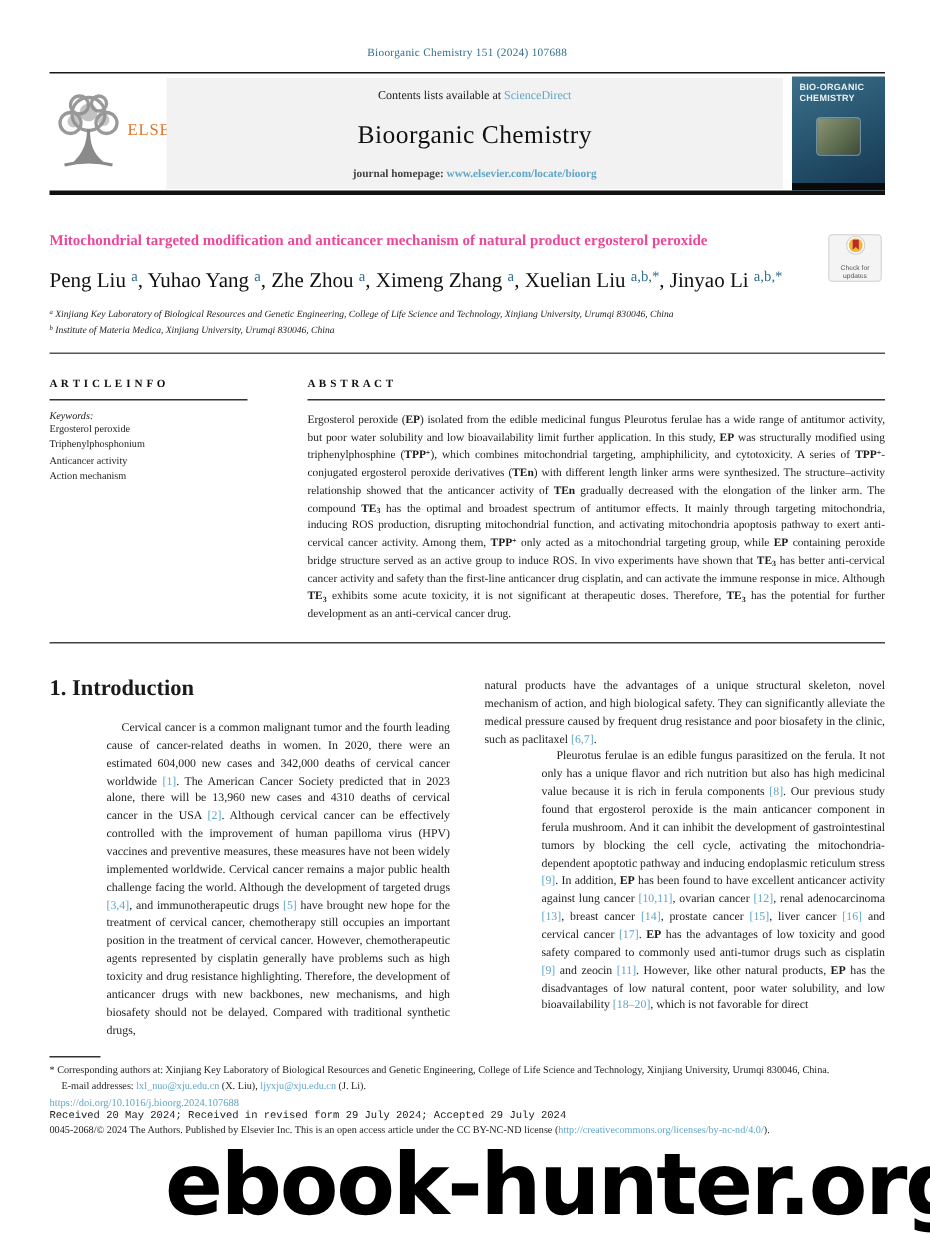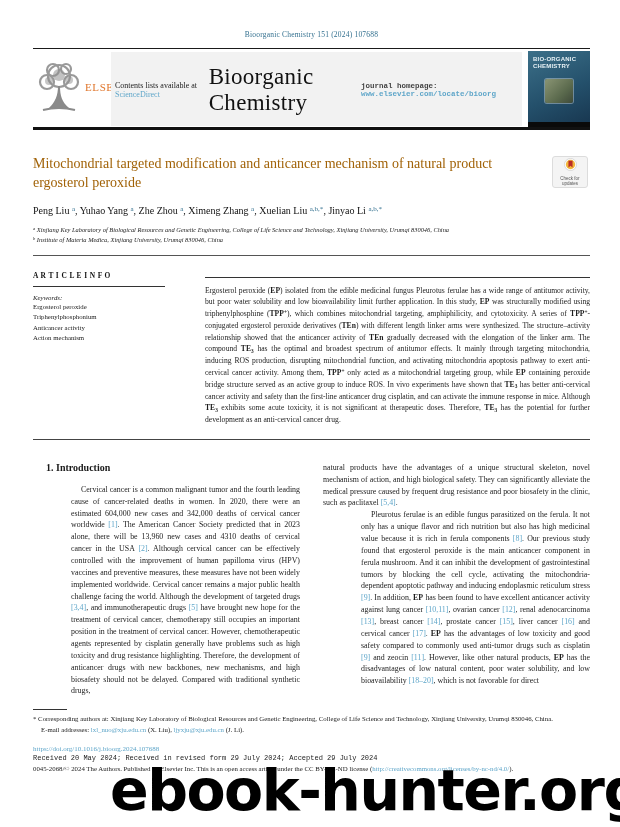--- a/index.html
+++ b/index.html
@@ -19,67 +19,67 @@
   .journal-ref{text-align:center;font-size:7.5px;color:var(--accent);letter-spacing:.2px;}
   .rule-thin{height:1px;background:#1a1a1a;margin-top:9px;}
   .rule-thick{height:2.5px;background:#111;}
   .rule-mid{height:1px;background:#555;}
 
   
   .header-row{display:flex;align-items:stretch;height:76px;margin-top:2px;}
   .logo-col{width:72px;display:flex;align-items:center;justify-content:flex-start;padding-bottom:2px;}
   .logo-col svg{display:block;}
   .elsevier-word{font-size:11px;color:var(--orange);letter-spacing:.6px;margin-top:-2px;font-family:"Liberation Serif",serif;}
-  .head-box{flex:1;background:#f2f2f2;margin:1px 6px;display:flex;flex-direction:row;align-items:center;justify-content:space-between;padding:7px 4px 6px 4px;box-sizing:border-box;}
+  .head-box{flex:1;background:#f2f2f2;margin:1px 6px;display:flex;flex-direction:column;align-items:center;justify-content:space-between;padding:7px 4px 6px 4px;box-sizing:border-box;}
   .contents-line{font-size:8px;color:#222;}
-  .head-journal{font-size:23px;color:#111;letter-spacing:.3px;}
-  .homepage-line{font-size:7.5px;font-family:Liberation Mono, monospace;font-weight:bold;color:#444;}
+  .head-journal{font-size:17px;color:#111;letter-spacing:.3px;}
+  .homepage-line{font-size:7.5px;font-family:Liberation Serif, serif;font-weight:bold;color:#444;}
   .lnk{color:var(--link);}
   .cover{width:62px;position:relative;background:linear-gradient(155deg,#3c7089 0%,#24506b 55%,#17354e 100%);overflow:hidden;}
   .cover-title{position:absolute;top:5px;left:5px;font-family:"Liberation Sans",sans-serif;font-weight:bold;font-size:6px;line-height:1.1;color:#e8f2f6;letter-spacing:.2px;}
   .cover-img{position:absolute;top:28px;left:17px;width:28px;height:24px;background:linear-gradient(135deg,#8a9574,#5c6b4e 60%,#3e4a39);border-radius:2px;box-shadow:0 0 0 1px rgba(255,255,255,.35);}
   .cover-bar{position:absolute;bottom:0;left:0;right:0;height:5px;background:#0a0a0a;}
 
   
   .title-row{position:relative;margin-top:24px;}
-  .article-title{width:500px;font-size:14px;line-height:1.38;color:#a16207;}
+  .article-title{width:500px;font-size:10px;line-height:1.38;color:#ec4899;font-weight:bold;}
   .check-badge{position:absolute;right:2px;top:2px;width:34px;height:30px;background:#f4f4f4;border:1px solid #dcdcdc;border-radius:3px;display:flex;flex-direction:column;align-items:center;justify-content:center;cursor:pointer;}
   .check-badge .txt{font-family:"Liberation Sans",sans-serif;font-size:4.5px;line-height:1.15;color:#555;text-align:center;margin-top:1px;}
 
-  .authors{margin-top:13px;font-size:10px;color:#111;}
+  .authors{margin-top:13px;font-size:14px;color:#111;}
   .sup{font-size:70%;position:relative;top:-.45em;}
   .sub{font-size:70%;position:relative;top:.25em;}
   .b{font-weight:bold;}
   .i{}
   .accent{color:var(--accent);}
   .affils{margin-top:9px;font-size:6.4px;line-height:1.6;color:#222;font-style:italic;}
 
   
   .ia-grid{display:grid;grid-template-columns:132px 1fr;column-gap:40px;margin-top:15px;}
   .sec-head{font-size:7.4px;font-weight:bold;letter-spacing:.4px;color:#111;}
   .head-rule{height:1px;background:#333;margin:6px 0 7px 0;}
   .kw-label{font-size:6.8px;font-style:italic;color:#222;margin-bottom:1px;}
   .kw-item{font-size:6.8px;line-height:1.55;color:#222;}
   .abstract-text{font-size:7.6px;line-height:1.55;text-align:justify;color:#1c1c1c;}
 
   .full-rule{height:1px;background:#444;margin-top:13px;}
 
   
   .intro{margin-top:22px;display:grid;grid-template-columns:267px 267px;column-gap:23px;}
-  .intro-head{font-size:10px;font-weight:bold;margin-bottom:11px;margin-left:13px;}
+  .intro-head{font-size:15px;font-weight:bold;margin-bottom:11px;}
   .body-text{font-size:7.9px;line-height:1.5;text-align:justify;color:#1c1c1c;}
   .indent{text-indent:10px;margin-left:38px;}
   .p-gap{margin-top:0px;}
 
   
   .fn-block{margin-top:12px;}
   .fn-rule{width:34px;height:1px;background:#333;margin-bottom:4px;}
   .fn-text{font-size:6.8px;line-height:1.55;color:#222;}
   .fn-email{margin-left:8px;}
-  .doi-line{margin-top:10px;font-size:7px;color:var(--link);}
+  .doi-line{font-size:7px;color:var(--link);}
   .meta-line{font-size:7px;line-height:1.5;color:#222;font-family:Liberation Mono, monospace;}
   .copyright{font-size:6.8px;line-height:1.5;color:#222;width:557px;}
 
   .watermark{position:absolute;top:762px;left:110px;font-family:"DejaVu Sans","Liberation Sans",sans-serif;font-weight:bold;font-size:57px;letter-spacing:-1.5px;color:#000;white-space:nowrap;line-height:1;}
 </style>
 </head>
 <body>
 
 <div class="page">
 
@@ -162,34 +162,35 @@
     <div>
       <div class="sec-head">A R T I C L E   I N F O</div>
       <div class="head-rule"></div>
       <div class="kw-label">Keywords:</div>
       <div class="kw-item">Ergosterol peroxide</div>
       <div class="kw-item">Triphenylphosphonium</div>
       <div class="kw-item">Anticancer activity</div>
       <div class="kw-item">Action mechanism</div>
     </div>
     <div>
+      <div class="sec-head">A B S T R A C T</div>
       <div class="head-rule"></div>
       <div class="abstract-text"><span>Ergosterol peroxide (</span><span class="b">EP</span><span>) isolated from the edible medicinal fungus </span><span class="i">Pleurotus ferulae</span><span> has a wide range of antitumor activity, but poor water solubility and low bioavailability limit further application. In this study, </span><span class="b">EP</span><span> was structurally modified using triphenylphosphine (</span><span class="b">TPP</span><span class="b sup">+</span><span>), which combines mitochondrial targeting, amphiphilicity, and cytotoxicity. A series of </span><span class="b">TPP</span><span class="b sup">+</span><span>-conjugated ergosterol peroxide derivatives (</span><span class="b">TEn</span><span>) with different length linker arms were synthesized. The structure–activity relationship showed that the anticancer activity of </span><span class="b">TEn</span><span> gradually decreased with the elongation of the linker arm. The compound </span><span class="b">TE</span><span class="b sub">3</span><span> has the optimal and broadest spectrum of antitumor effects. It mainly through targeting mitochondria, inducing ROS production, disrupting mitochondrial function, and activating mitochondria apoptosis pathway to exert anti-cervical cancer activity. Among them, </span><span class="b">TPP</span><span class="b sup">+</span><span> only acted as a mitochondrial targeting group, while </span><span class="b">EP</span><span> containing peroxide bridge structure served as an active group to induce ROS. In vivo experiments have shown that </span><span class="b">TE</span><span class="b sub">3</span><span> has better anti-cervical cancer activity and safety than the first-line anticancer drug cisplatin, and can activate the immune response in mice. Although </span><span class="b">TE</span><span class="b sub">3</span><span> exhibits some acute toxicity, it is not significant at therapeutic doses. Therefore, </span><span class="b">TE</span><span class="b sub">3</span><span> has the potential for further development as an anti-cervical cancer drug.</span></div>
     </div>
   </div>
 
   <div class="full-rule"></div>
 
   <div class="intro">
     <div>
       <div class="intro-head">1. Introduction</div>
       <div class="body-text indent"><span>Cervical cancer is a common malignant tumor and the fourth leading cause of cancer-related deaths in women. In 2020, there were an estimated 604,000 new cases and 342,000 deaths of cervical cancer worldwide </span><span class="lnk">[1]</span><span>. The American Cancer Society predicted that in 2023 alone, there will be 13,960 new cases and 4310 deaths of cervical cancer in the USA </span><span class="lnk">[2]</span><span>. Although cervical cancer can be effectively controlled with the improvement of human papilloma virus (HPV) vaccines and preventive measures, these measures have not been widely implemented worldwide. Cervical cancer remains a major public health challenge facing the world. Although the development of targeted drugs </span><span class="lnk">[3,4]</span><span>, and immunotherapeutic drugs </span><span class="lnk">[5]</span><span> have brought new hope for the treatment of cervical cancer, chemotherapy still occupies an important position in the treatment of cervical cancer. However, chemotherapeutic agents represented by cisplatin generally have problems such as high toxicity and drug resistance highlighting. Therefore, the development of anticancer drugs with new backbones, new mechanisms, and high biosafety should not be delayed. Compared with traditional synthetic drugs,</span></div>
     </div>
     <div>
-      <div class="body-text"><span>natural products have the advantages of a unique structural skeleton, novel mechanism of action, and high biological safety. They can significantly alleviate the medical pressure caused by frequent drug resistance and poor biosafety in the clinic, such as paclitaxel </span><span class="lnk">[5,4]</span><span>.</span></div>
+      <div class="body-text"><span>natural products have the advantages of a unique structural skeleton, novel mechanism of action, and high biological safety. They can significantly alleviate the medical pressure caused by frequent drug resistance and poor biosafety in the clinic, such as paclitaxel </span><span class="lnk">[6,7]</span><span>.</span></div>
       <div class="body-text indent p-gap"><span class="i">Pleurotus ferulae</span><span> is an edible fungus parasitized on the ferula. It not only has a unique flavor and rich nutrition but also has high medicinal value because it is rich in ferula components </span><span class="lnk">[8]</span><span>. Our previous study found that ergosterol peroxide is the main anticancer component in ferula mushroom. And it can inhibit the development of gastrointestinal tumors by blocking the cell cycle, activating the mitochondria-dependent apoptotic pathway and inducing endoplasmic reticulum stress </span><span class="lnk">[9]</span><span>. In addition, </span><span class="b">EP</span><span> has been found to have excellent anticancer activity against lung cancer </span><span class="lnk">[10,11]</span><span>, ovarian cancer </span><span class="lnk">[12]</span><span>, renal adenocarcinoma </span><span class="lnk">[13]</span><span>, breast cancer </span><span class="lnk">[14]</span><span>, prostate cancer </span><span class="lnk">[15]</span><span>, liver cancer </span><span class="lnk">[16]</span><span> and cervical cancer </span><span class="lnk">[17]</span><span>. </span><span class="b">EP</span><span> has the advantages of low toxicity and good safety compared to commonly used anti-tumor drugs such as cisplatin </span><span class="lnk">[9]</span><span> and zeocin </span><span class="lnk">[11]</span><span>. However, like other natural products, </span><span class="b">EP</span><span> has the disadvantages of low natural content, poor water solubility, and low bioavailability </span><span class="lnk">[18–20]</span><span>, which is not favorable for direct</span></div>
     </div>
   </div>
 
   <div class="fn-block">
     <div class="fn-rule"></div>
     <div class="fn-text">* Corresponding authors at: Xinjiang Key Laboratory of Biological Resources and Genetic Engineering, College of Life Science and Technology, Xinjiang University, Urumqi 830046, China.</div>
     <div class="fn-text fn-email"><span class="i">E-mail addresses: </span><span class="lnk">lxl_nuo@xju.edu.cn</span><span> (X. Liu), </span><span class="lnk">ljyxju@xju.edu.cn</span><span> (J. Li).</span></div>
   </div>
 

